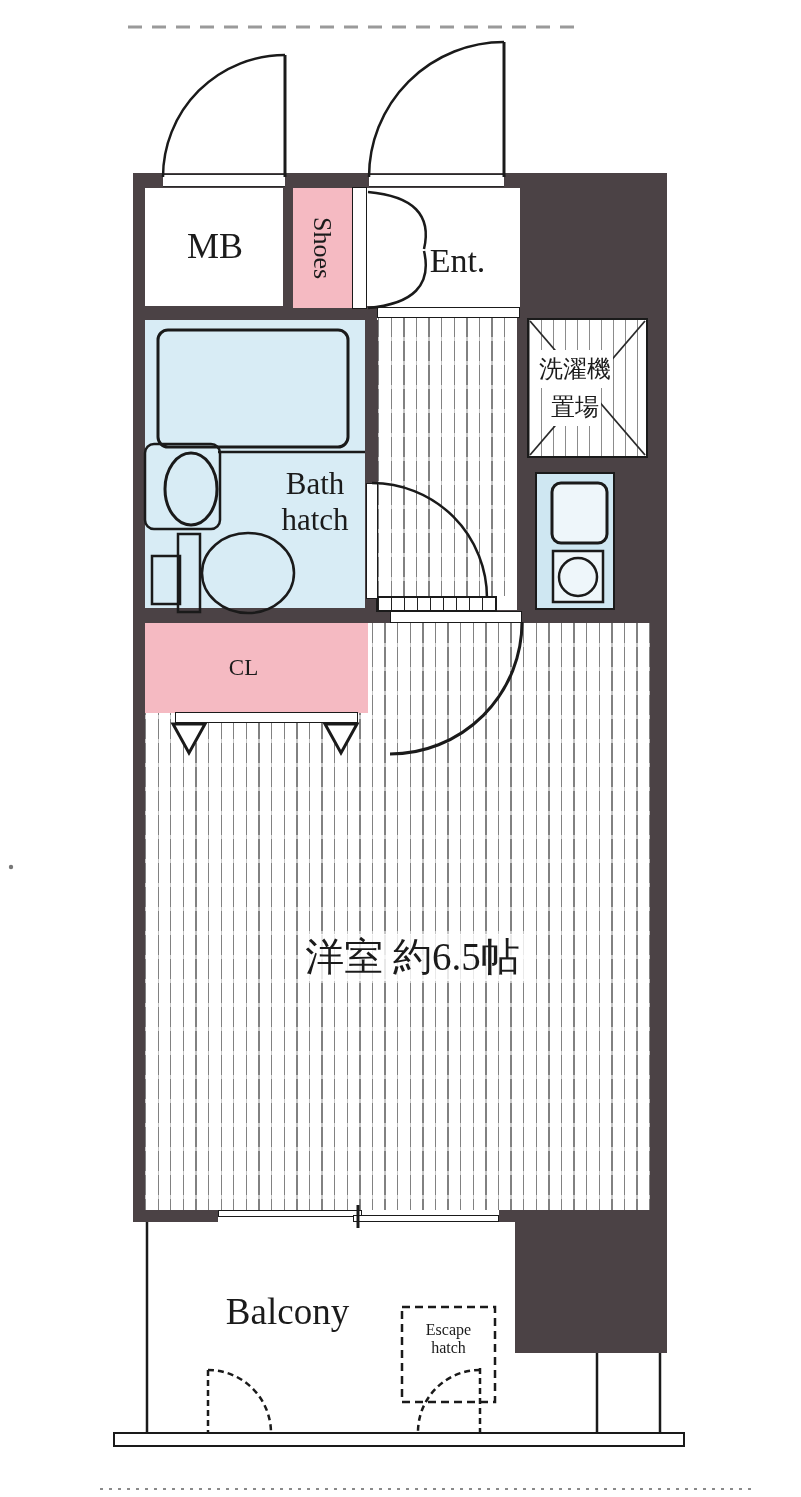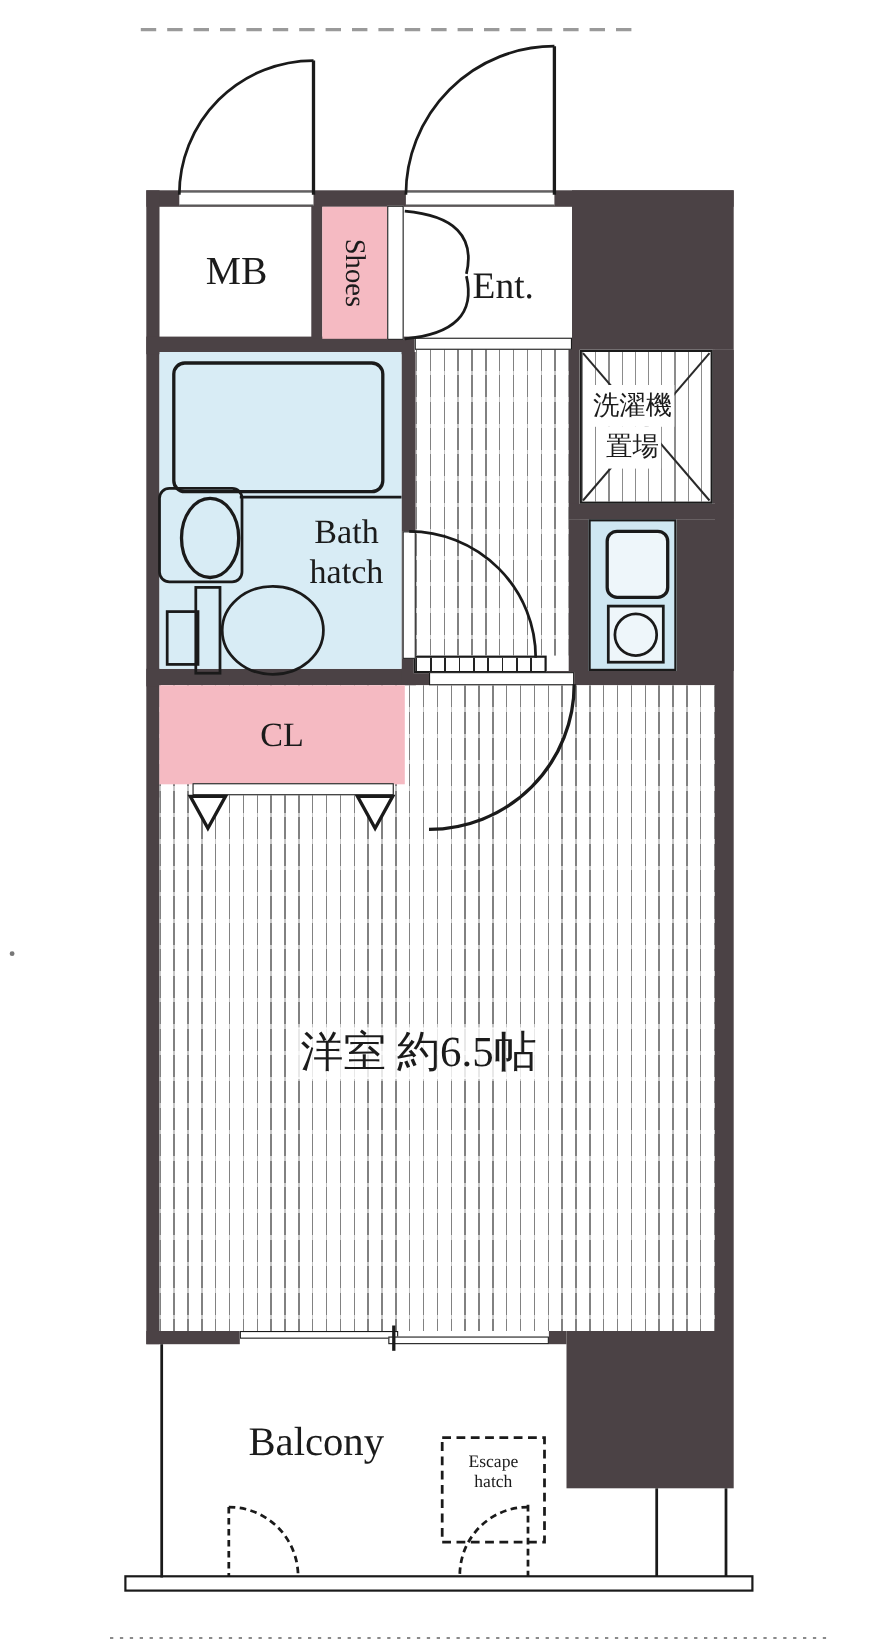--- a/index.html
+++ b/index.html
@@ -198,25 +198,25 @@
   <div class="label" style="left:527px;top:340px;width:96px;height:96px;font-size:24px;line-height:1.6;flex-direction:column;">
     <span class="wbg">洗濯機</span>
     <span class="wbg">置場</span>
   </div>
 
   <div class="label" style="left:255px;top:462px;width:120px;height:80px;font-size:31px;line-height:1.15;flex-direction:column;">
     <span>Bath</span>
     <span>hatch</span>
   </div>
 
-  <div class="label" style="left:145px;top:623px;width:223px;height:90px;font-size:31px;">
+  <div class="label" style="left:132px;top:623px;width:223px;height:90px;font-size:23px;">
     <span>CL</span>
   </div>
 
-  <div class="label" style="left:128px;top:905px;width:505px;height:105px;font-size:39px;">
+  <div class="label" style="left:160px;top:905px;width:505px;height:105px;font-size:39px;">
     <span class="halo">洋室 約6.5帖</span>
   </div>
 
   <div class="label" style="left:180px;top:1280px;width:215px;height:65px;font-size:37px;justify-content:center;">
     <span>Balcony</span>
   </div>
 
   <div class="label" style="left:402px;top:1310px;width:93px;height:58px;font-size:16px;line-height:1.15;flex-direction:column;">
     <span>Escape</span>
     <span>hatch</span>

